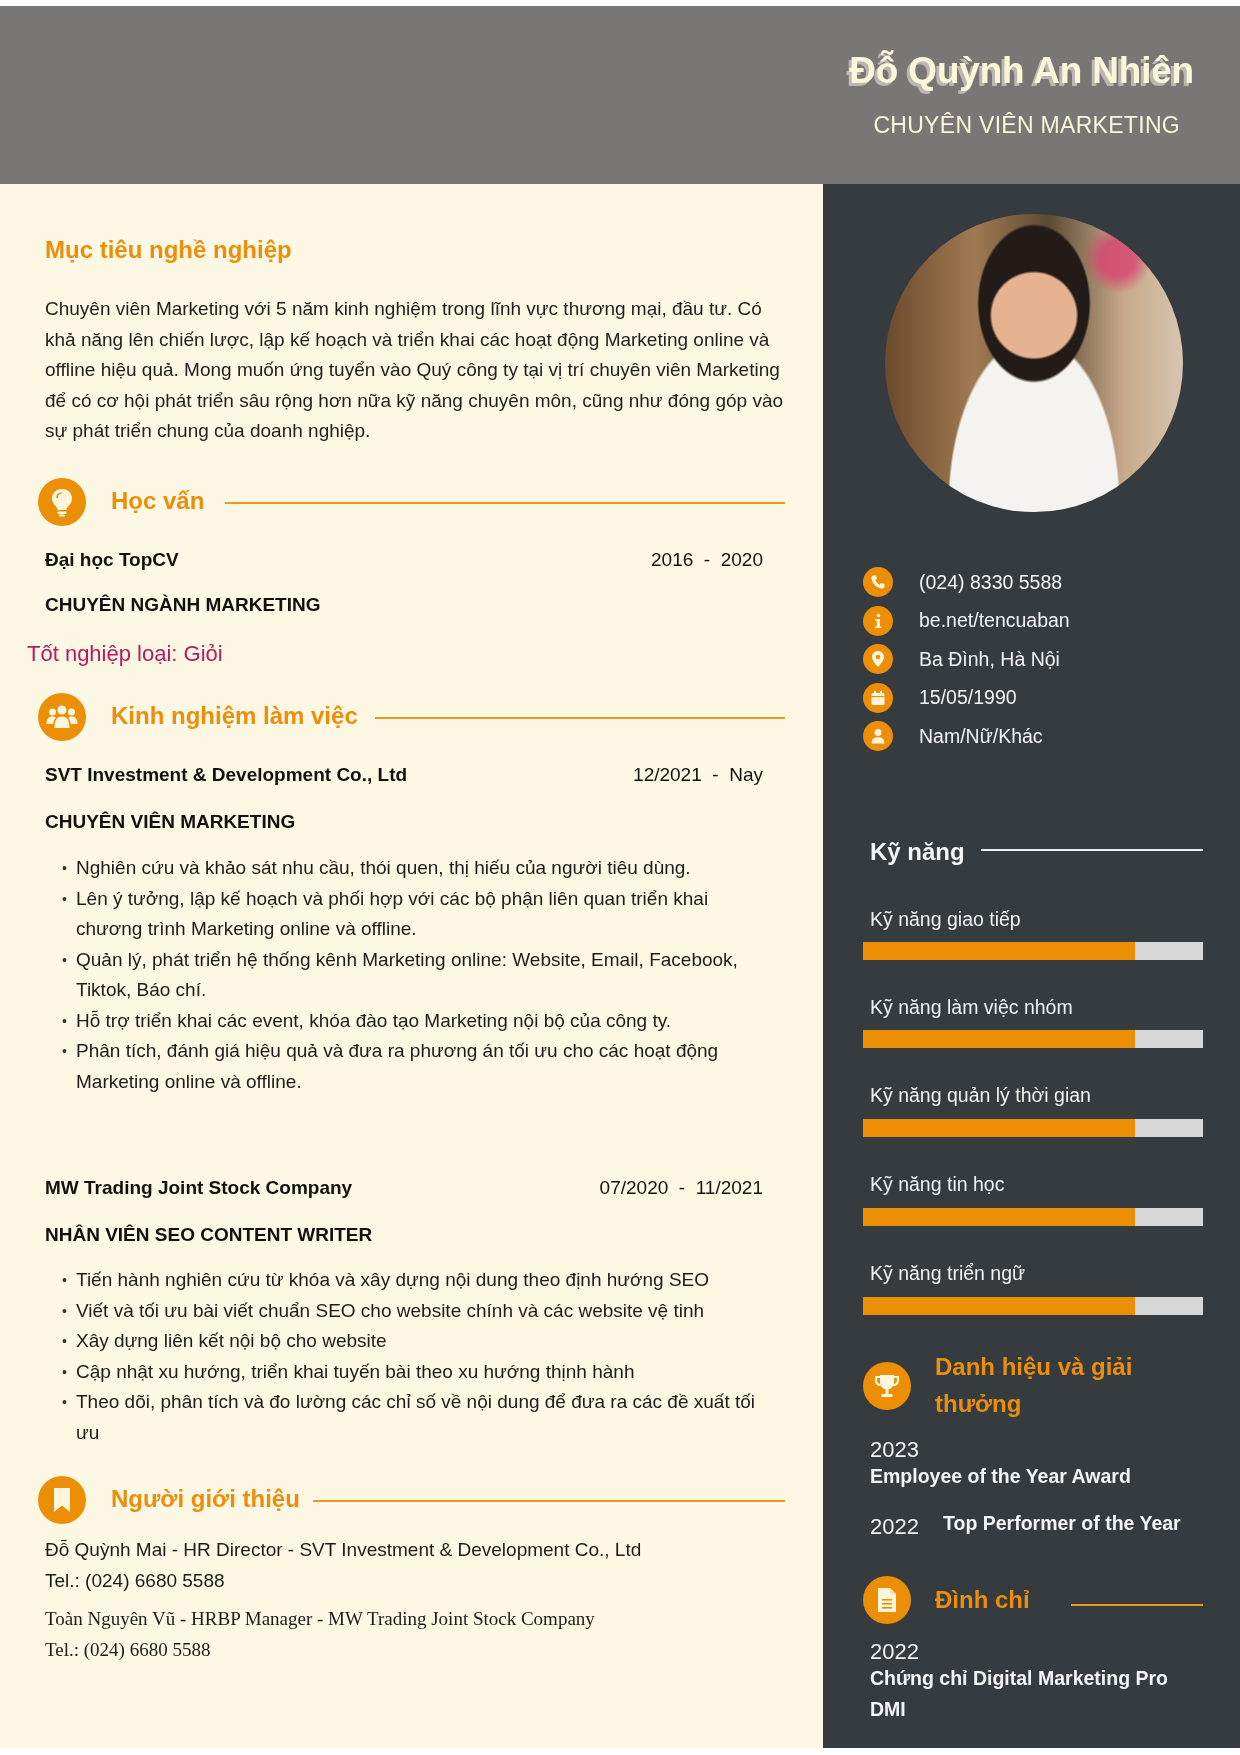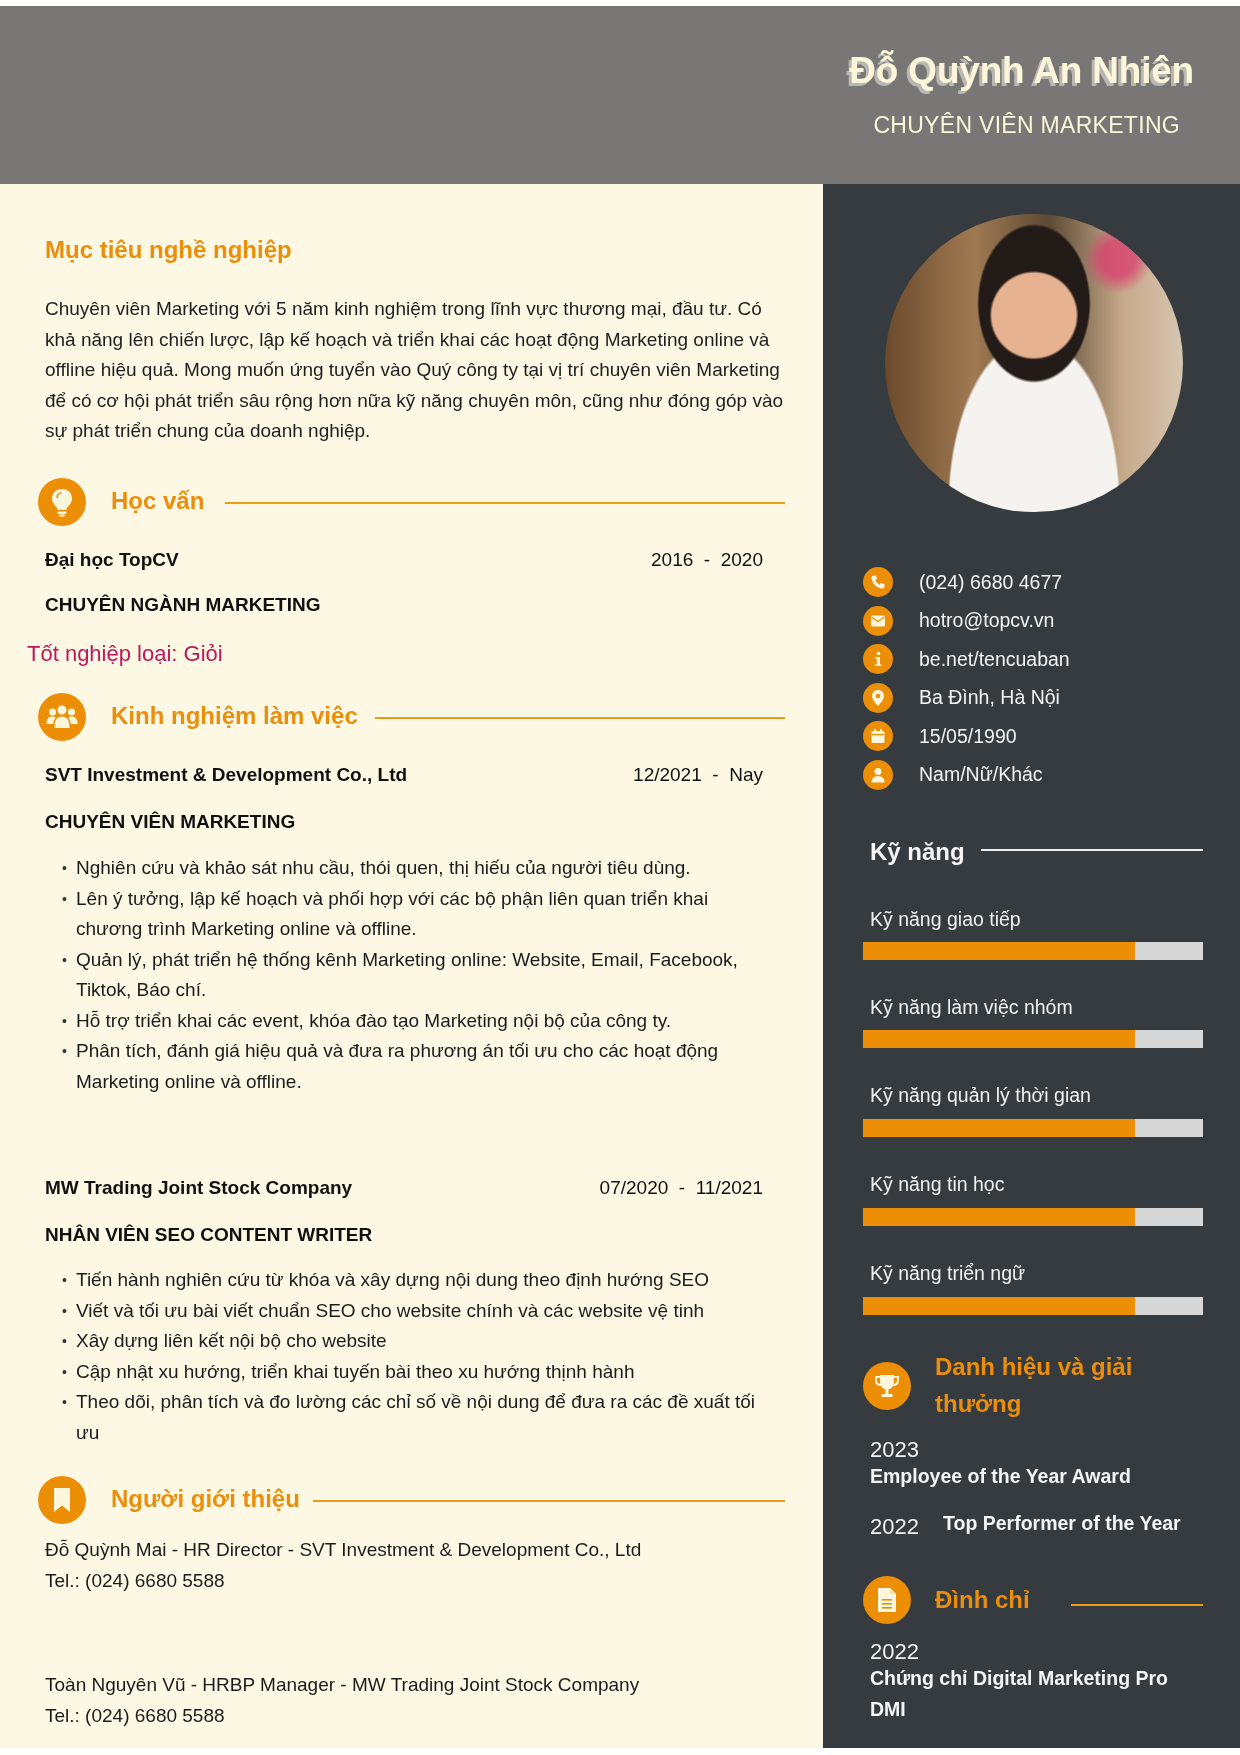--- a/index.html
+++ b/index.html
@@ -148,48 +148,39 @@
         </svg>
       </div>
       <div class="label">Người giới thiệu</div>
       <div class="rule" style="width:472px;"></div>
     </div>
 
     <div class="ref" style="top:1350px;">
       <div>Đỗ Quỳnh Mai - HR Director - SVT Investment &amp; Development Co., Ltd</div>
       <div>Tel.: (024) 6680 5588</div>
     </div>
-    <div class="ref" style="top:1485px;">
+    <div class="ref" style="top:1419px;font-family:Liberation Serif, serif;">
       <div>Toàn Nguyên Vũ - HRBP Manager - MW Trading Joint Stock Company</div>
       <div>Tel.: (024) 6680 5588</div>
     </div>
   </div>
 
   <div class="right">
     <div class="avatar">
       <div class="flowers"></div>
     </div>
 
     <div class="contacts">
       <div class="contact">
         <div class="cicon">
           <svg width="16" height="16" viewBox="0 0 16 16">
               <path d="M3.5 1.5 L6 1.5 L7 5 L5.3 6.3 C6 8 8 10 9.7 10.7 L11 9 L14.5 10 L14.5 12.5 C14.5 13.6 13.6 14.5 12.5 14.5 C6.5 14.2 1.8 9.5 1.5 3.5 C1.5 2.4 2.4 1.5 3.5 1.5 Z" fill="#fdf6dd"></path>
             </svg>
         </div>
-        <div class="ctext">(024) 6680 4677</div>
-      </div>
-      <div class="contact">
-        <div class="cicon">
-          <svg width="16" height="14" viewBox="0 0 16 14">
-              <rect x="1" y="1.5" width="14" height="11" rx="1.5" fill="#fdf6dd"></rect>
-              <path d="M1.5 3 L8 7.5 L14.5 3" stroke="#ec8f06" stroke-width="1.4" fill="none"></path>
-            </svg>
-        </div>
-        <div class="ctext">hotro@topcv.vn</div>
+        <div class="ctext">(024) 8330 5588</div>
       </div>
       <div class="contact">
         <div class="cicon">
           <svg width="10" height="16" viewBox="0 0 10 16">
               <circle cx="5.5" cy="2.5" r="1.8" fill="#fdf6dd"></circle>
               <path d="M2 6 L7 6 L7 13.5 L8.5 13.5 L8.5 15 L2 15 L2 13.5 L3.8 13.5 L3.8 7.5 L2 7.5 Z" fill="#fdf6dd"></path>
             </svg>
         </div>
         <div class="ctext">be.net/tencuaban</div>
       </div>

